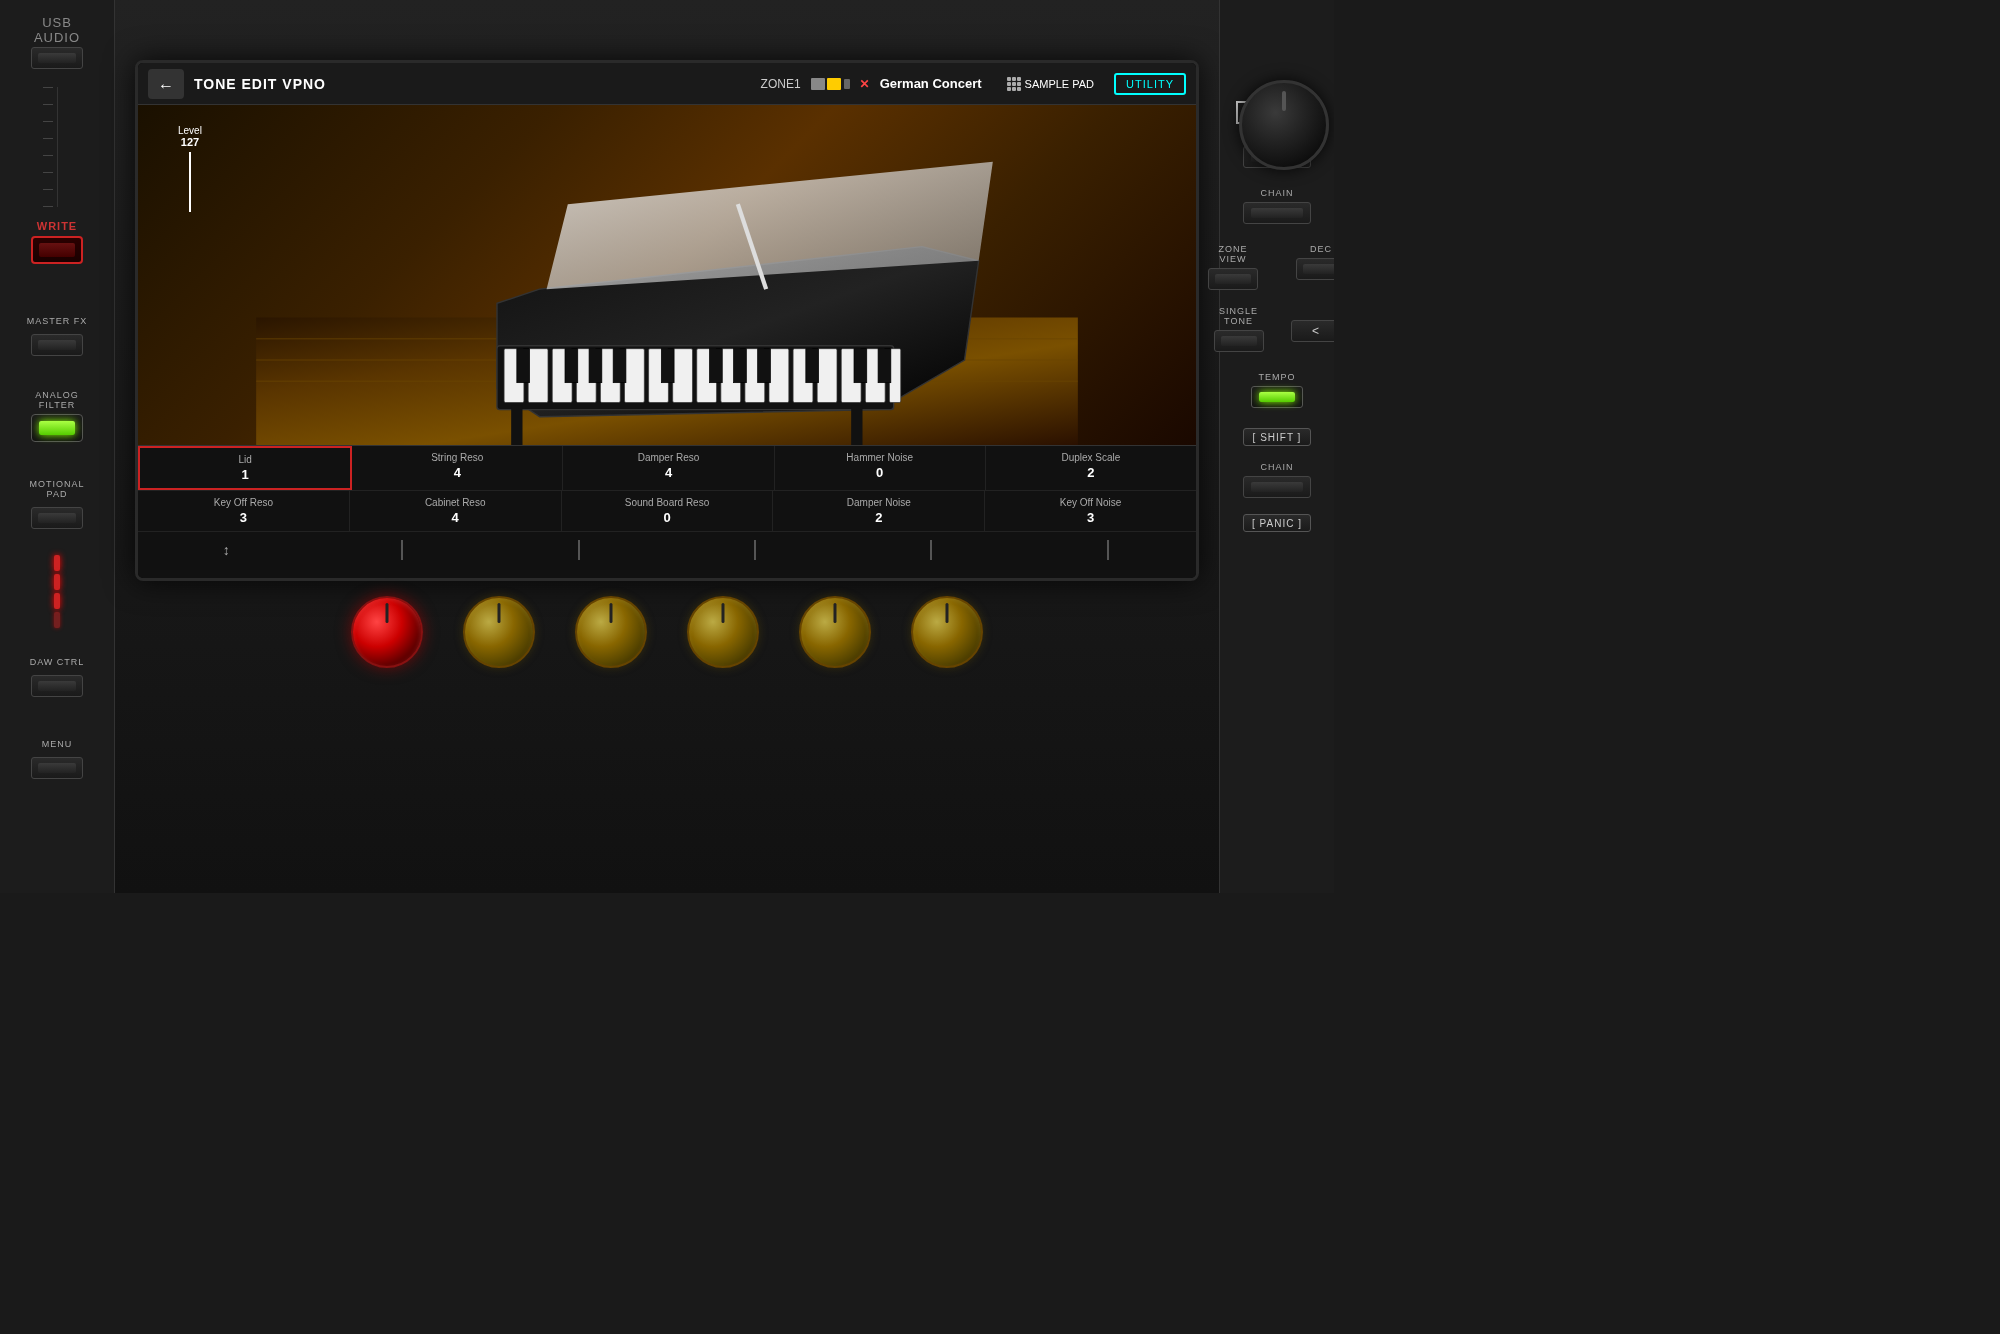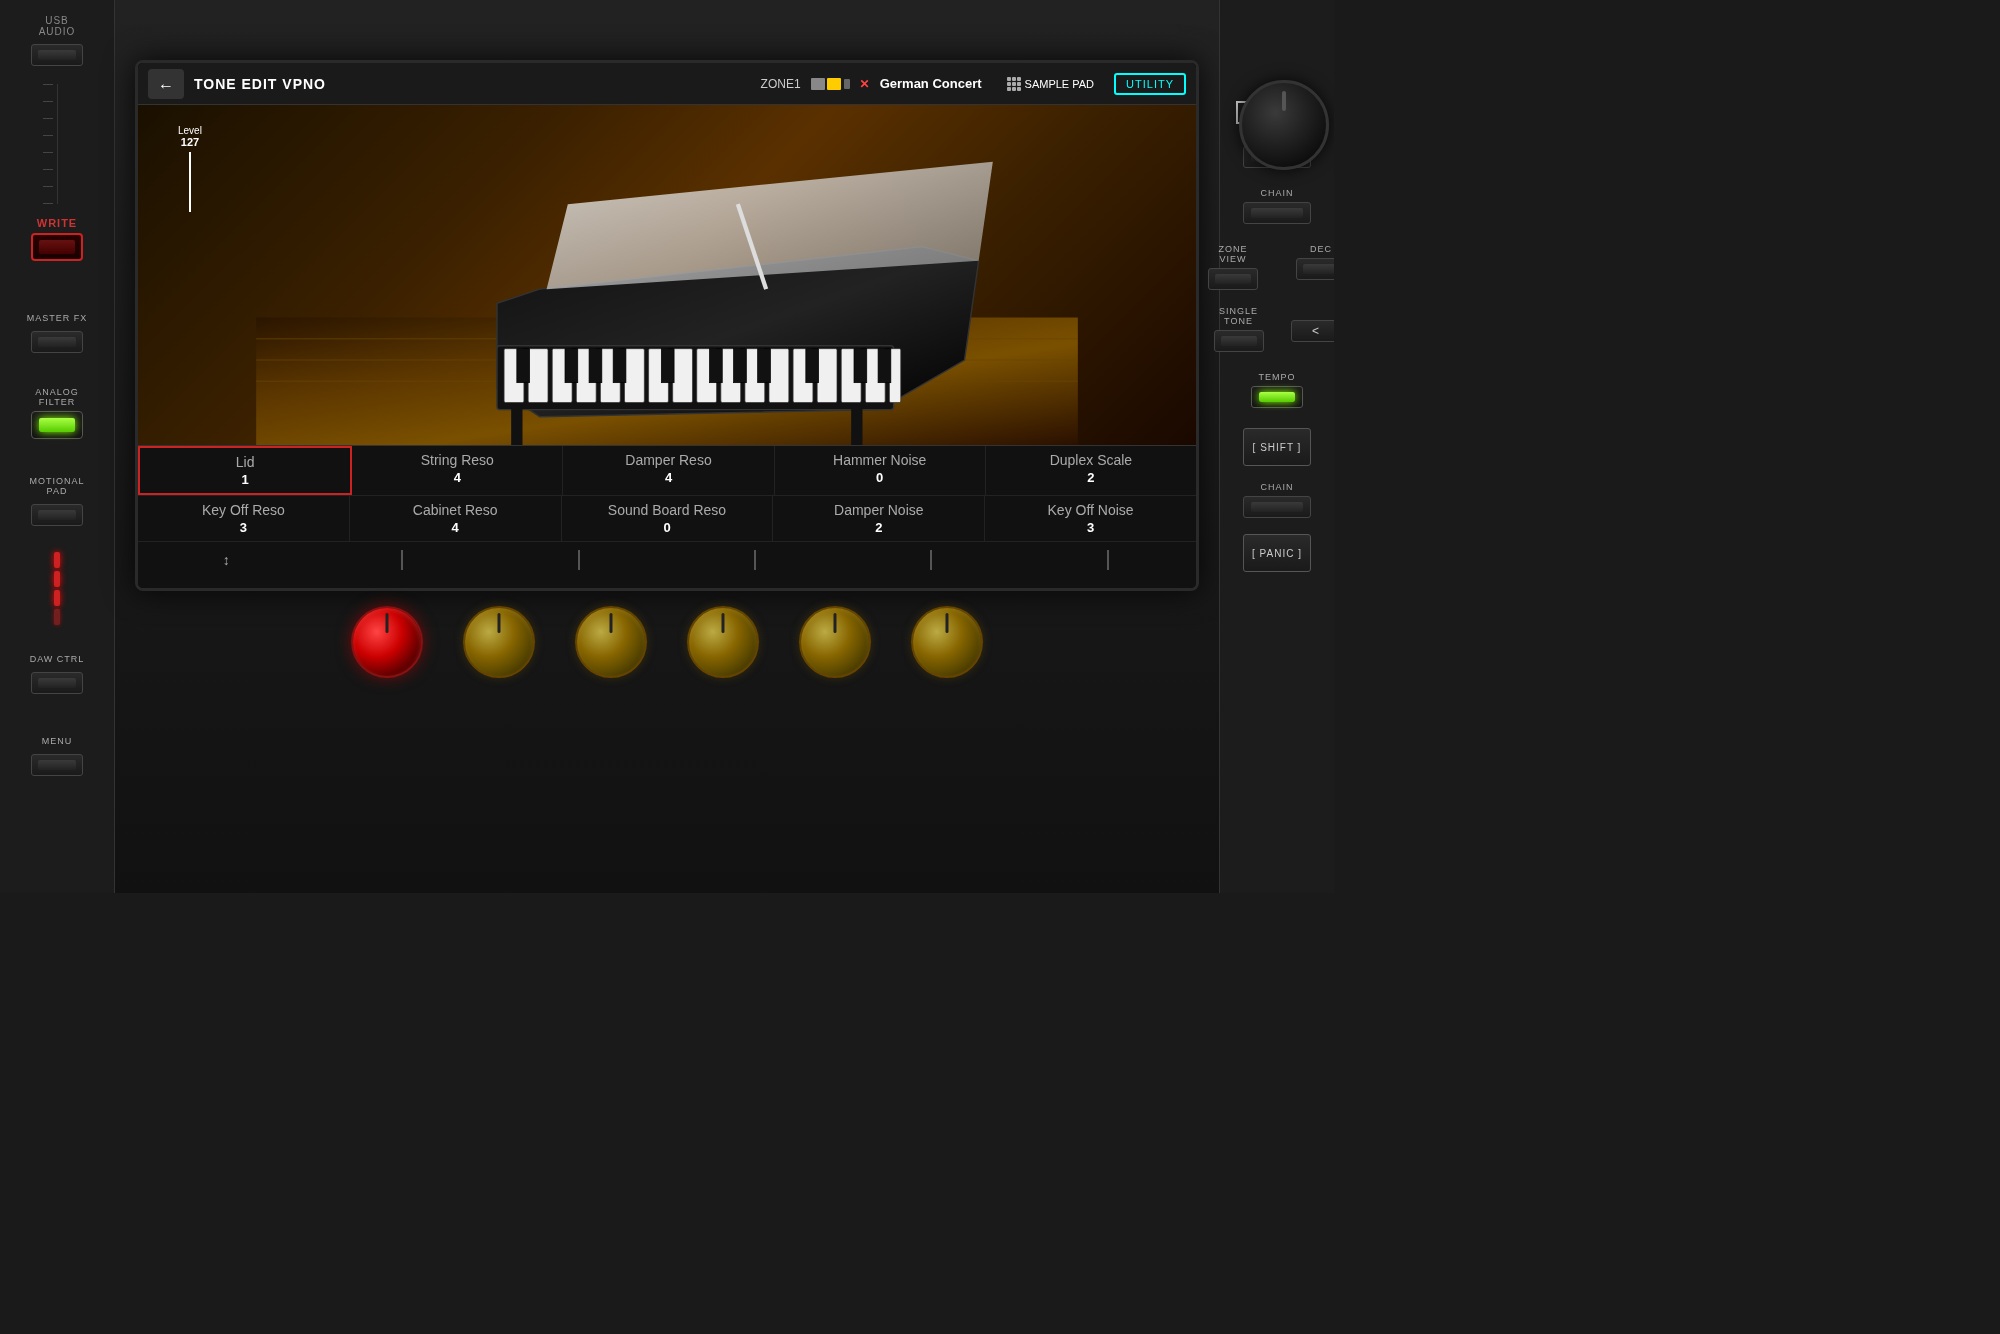--- a/index.html
+++ b/index.html
@@ -30,24 +30,23 @@
       border-right: 1px solid #333;
       display: flex;
       flex-direction: column;
       align-items: center;
       padding-top: 15px;
       gap: 8px;
     }
 
     .usb-audio-label {
       color: #888;
-      font-size: 10px;
+      font-size: 13px;
       text-align: center;
       letter-spacing: 1px;
-      margin-bottom: 5px;
     }
 
     .write-section {
       display: flex;
       flex-direction: column;
       align-items: center;
       gap: 4px;
     }
 
     .write-label {
@@ -347,21 +346,21 @@
     .param-cell.selected {
       border: 2px solid #cc2222;
     }
 
     .param-cell:last-child {
       border-right: none;
     }
 
     .param-name {
       color: #aaa;
-      font-size: 14px;
+      font-size: 10px;
       display: block;
     }
 
     .param-value {
       color: white;
       font-size: 13px;
       font-weight: bold;
       display: block;
       margin-top: 2px;
     }
@@ -508,21 +507,21 @@
     .right-green-dot {
       width: 36px;
       height: 10px;
       background: linear-gradient(180deg, #aaff44 0%, #55cc00 100%);
       border-radius: 2px;
       box-shadow: 0 0 8px #88ff00;
     }
 
     .bracket-button {
       width: 68px;
-      height: 38px;
+      height: 18px;
       background: linear-gradient(180deg, #2a2a2a 0%, #1a1a1a 100%);
       border: 1px solid #555;
       border-radius: 3px;
       cursor: pointer;
       display: flex;
       align-items: center;
       justify-content: center;
       color: #ccc;
       font-size: 10px;
       letter-spacing: 1px;

